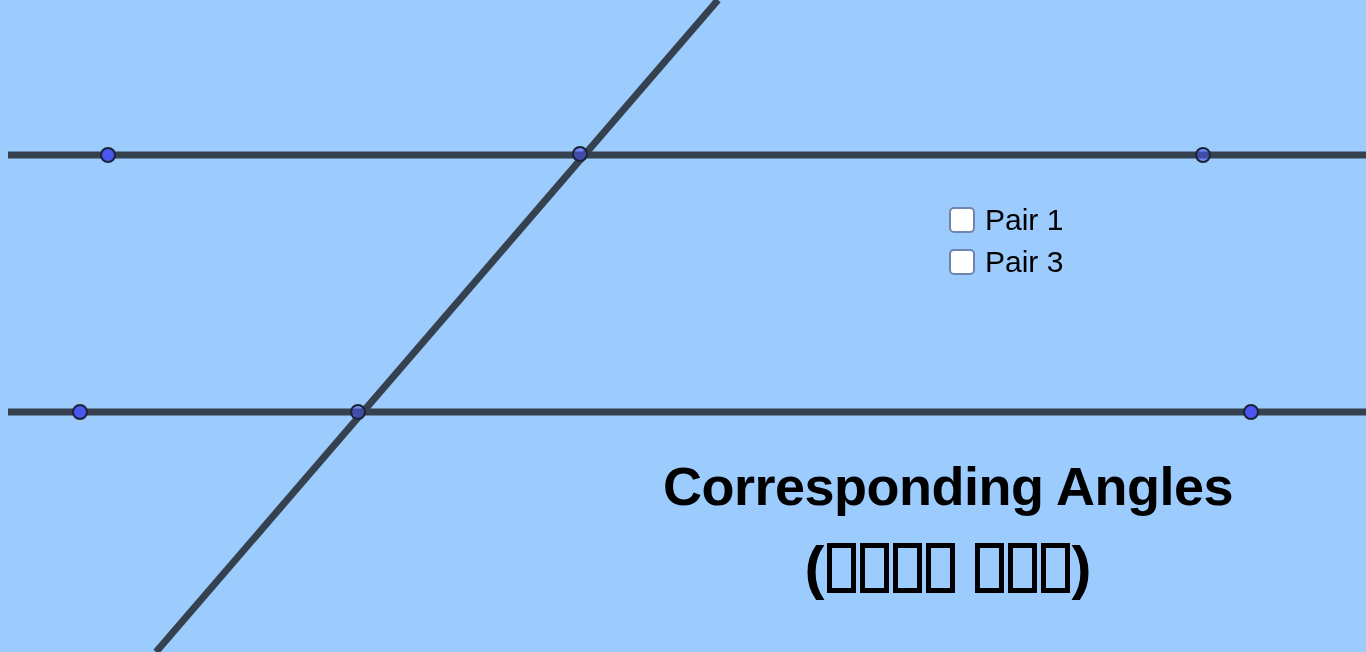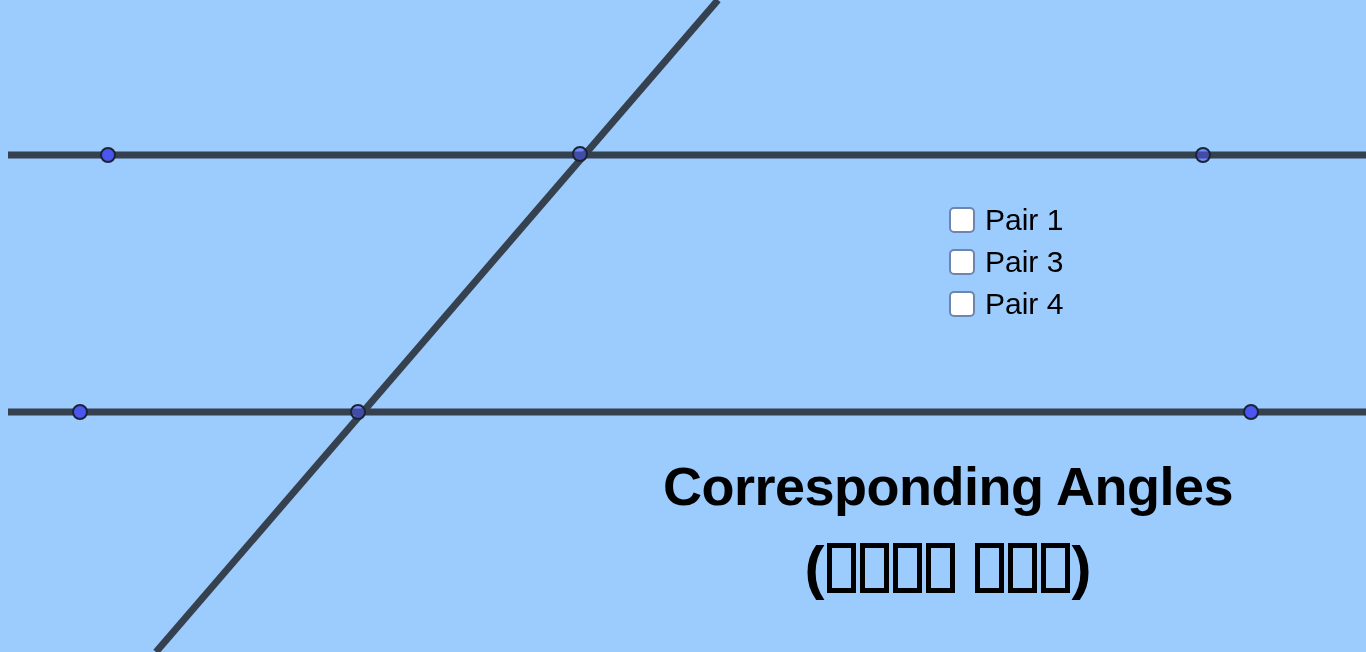--- a/index.html
+++ b/index.html
@@ -135,24 +135,20 @@
 
   <div id="checkbox-panel">
     <div class="check-row">
       <div class="check-box"></div>
       <div class="check-label">Pair 1</div>
     </div>
     <div class="check-row">
       <div class="check-box"></div>
       <div class="check-label">Pair 3</div>
     </div>
-    <div class="check-row">
-      <div class="check-box"></div>
-      <div class="check-label">Pair 4</div>
-    </div>
   </div>
 
   <div id="title-block">
     <div id="title-main">
       <span class="title-shift">Corresponding Angles</span>
     </div>
     <div id="title-sub">
       <span class="title-shift">
         <span class="tofu-line">
           <span class="paren">(</span>

